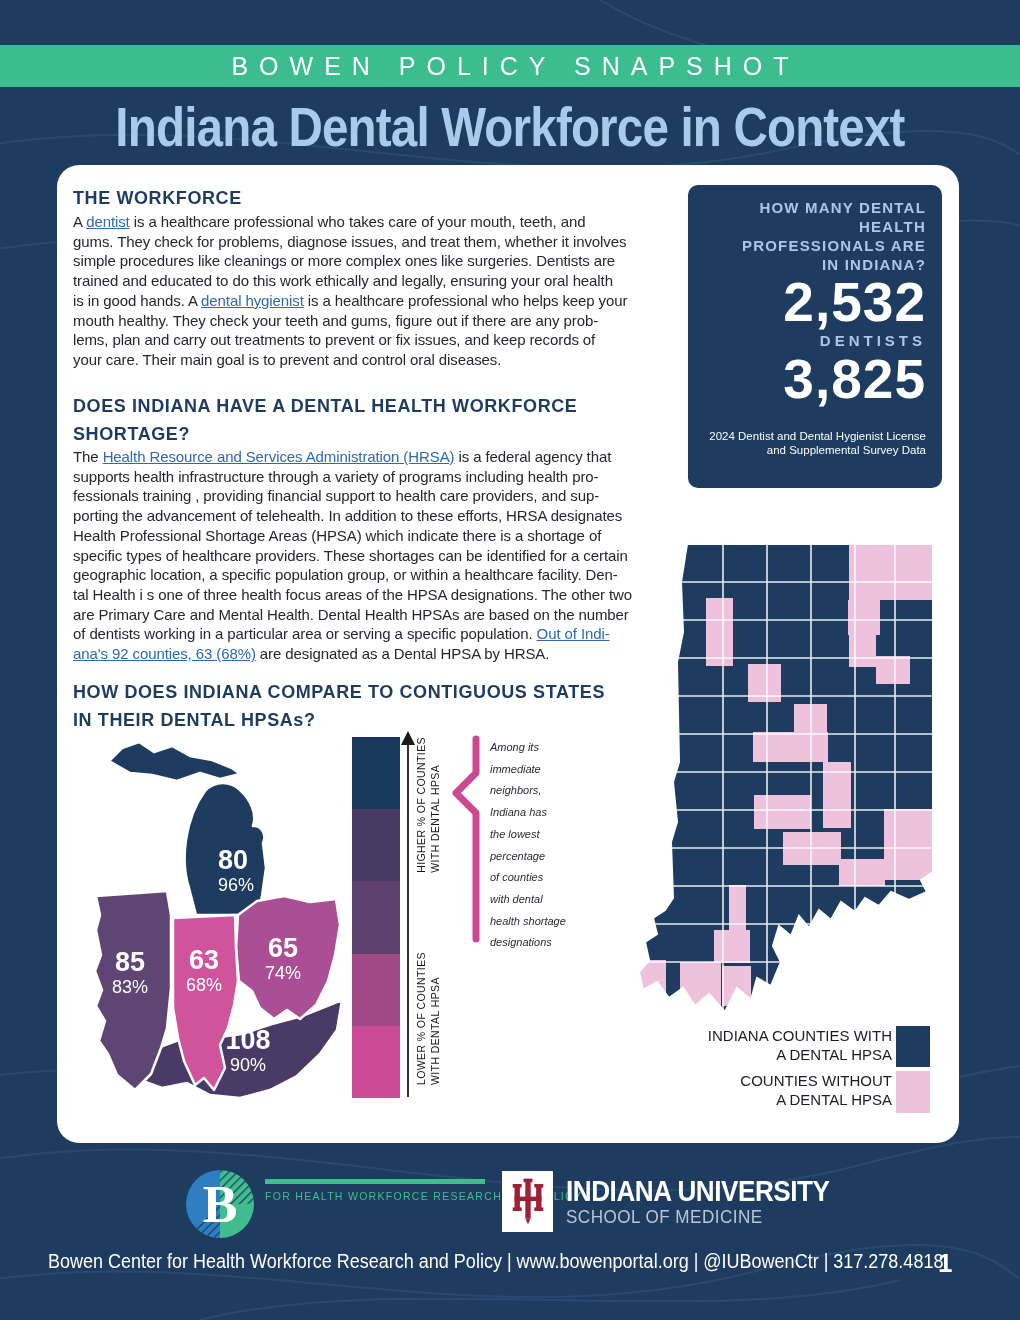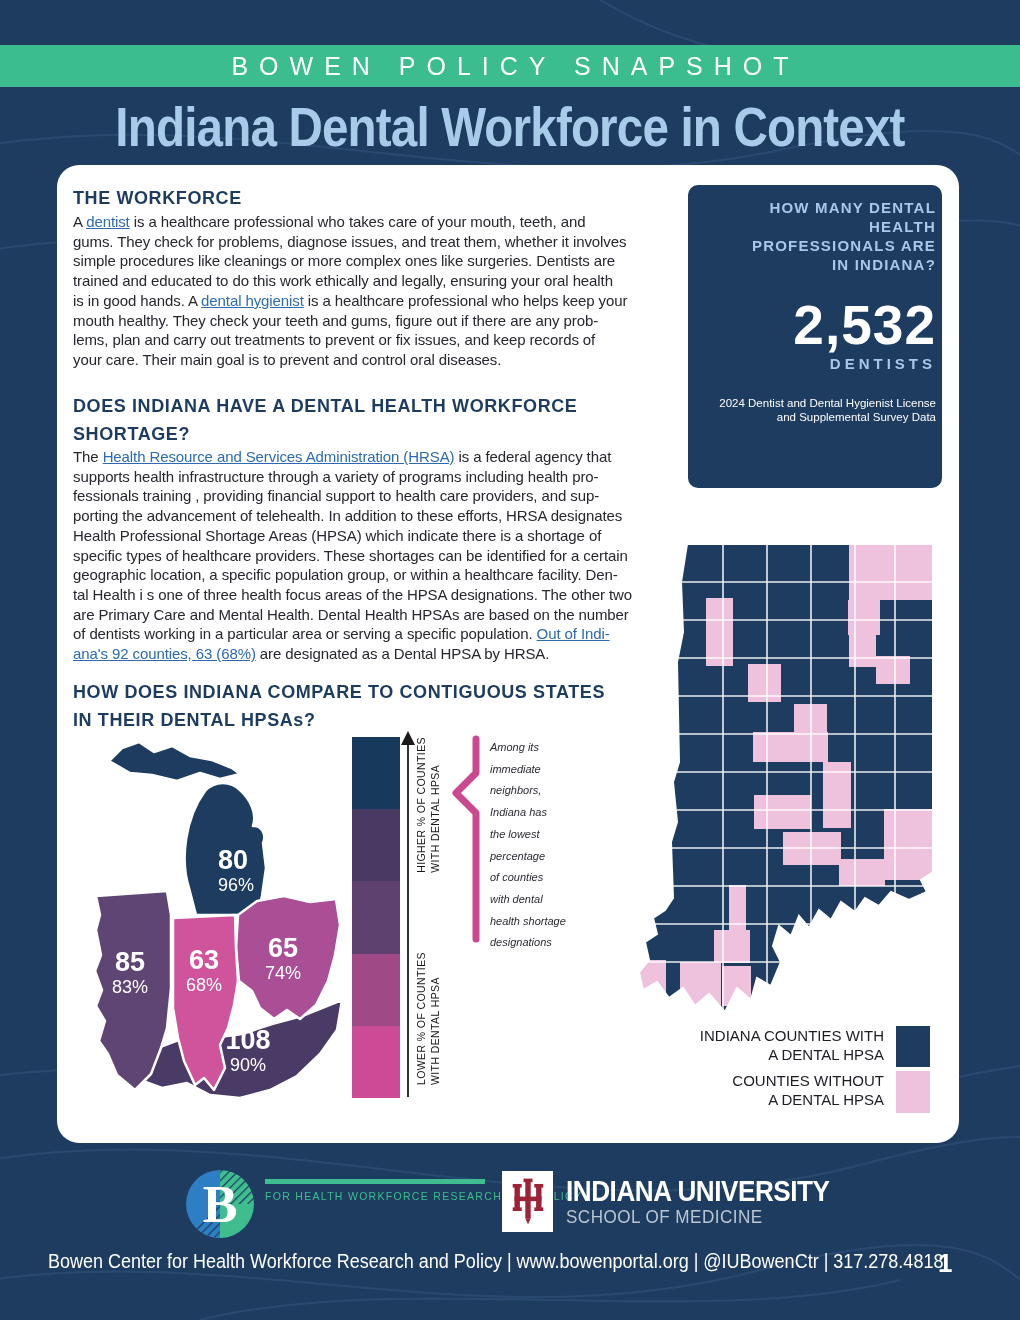--- a/index.html
+++ b/index.html
@@ -27,23 +27,23 @@
   .h-compare   { left:73px; top:678px; }
 
   .body { position:absolute; width:620px; color:#26262e; font-size:15px; line-height:19.7px;
     white-space:pre-line; letter-spacing:-0.1px;}
   .p1 { left:73px; top:212px; }
   .p2 { left:73px; top:447px; }
   .link { color:#2d6ab0; text-decoration:underline; cursor:pointer; }
 
   
   .stats-box { position:absolute; left:688px; top:185px; width:254px; height:303px;
-    background:#1d3c5f; border-radius:10px; padding:13px 6px 10px 12px; text-align:right; }
+    background:#1d3c5f; border-radius:10px; padding:13px 16px 10px 12px; text-align:right; }
   .stats-header { color:#a9c7e8; font-size:15px; font-weight:bold; letter-spacing:1.2px; line-height:19px; white-space:pre-line; }
-  .stats-num { color:#fff; font-size:55px; font-weight:bold; letter-spacing:1px; line-height:1; margin-top:24px; }
+  .stats-num { color:#fff; font-size:55px; font-weight:bold; letter-spacing:1px; line-height:1; margin-top:1px; }
   .stats-label { color:#a9c7e8; font-size:15px; font-weight:bold; letter-spacing:4px; line-height:21px; white-space:pre-line;}
   .stats-src { color:#fff; font-size:11.5px; line-height:14px; margin-top:22px; white-space:pre-line; }
 
   
   .states-svg { position:absolute; left:92px; top:738px; }
   .st-count { font-size:27px; font-weight:bold; fill:#fff; }
   .st-pct { font-size:18px; fill:#fff; }
 
   
   .scalebar { position:absolute; left:352px; top:737px; width:48px; height:361px; display:flex; flex-direction:column; }
@@ -58,21 +58,21 @@
   .bracket-svg { position:absolute; left:448px; top:733px; }
   .callout { position:absolute; left:490px; top:737px; width:150px; color:#2a2a33;
     font-size:11px; font-style:italic; line-height:21.7px; white-space:pre-line; }
 
   
   .county-svg { position:absolute; left:633px; top:542px; }
 
   
   .legend { position:absolute; left:660px; top:1026px; width:270px; }
   .legend-row { display:flex; align-items:flex-start; justify-content:flex-end; margin-bottom:4px; }
-  .legend-label { color:#1c1c24; font-size:15px; line-height:19px; text-align:right; white-space:pre-line; margin-right:12px; }
+  .legend-label { color:#1c1c24; font-size:15px; line-height:19px; text-align:right; white-space:pre-line; margin-right:4px; }
   .swatch { width:34px; }
   .sw-navy { background:#1d3c5f; height:41px; }
   .sw-pink { background:#eec1dc; height:42px; }
 
   
   .bowen-logo { position:absolute; left:183px; top:1166px; }
   .bowen-text { position:absolute; left:265px; top:1176px; }
   .bowen-name { color:#fff; font-size:27px; font-weight:bold; letter-spacing:2px; white-space:nowrap; }
   .bowen-bar { width:220px; height:5px; background:#3fbd8e; margin-top:3px; }
   .bowen-tagline { color:#3fbd8e; font-size:10.5px; letter-spacing:1.3px; margin-top:6px; white-space:nowrap; }
@@ -135,20 +135,21 @@
 
 <div class="h1 h-compare">HOW DOES INDIANA COMPARE TO CONTIGUOUS STATES
 IN THEIR DENTAL HPSAs?</div>
 
 <div class="stats-box">
   <div class="stats-header">HOW MANY DENTAL HEALTH
 PROFESSIONALS ARE
 IN INDIANA?</div>
   <div class="stats-num">2,532</div>
   <div class="stats-label">DENTISTS</div>
+  <div class="stats-num">3,825</div>
   <div class="stats-src">2024 Dentist and Dental Hygienist License
 and Supplemental Survey Data</div>
 </div>
 
 <svg class="states-svg" width="260" height="365" viewBox="0 0 260 365">
   <g stroke="#fff" stroke-width="2.5" stroke-linejoin="round">
     <path fill="#4a3a66" d="M30,330 L60,312 L92,300 L120,300 L150,296 L180,286 L210,278 L250,262 L245,292 L228,316 L205,338 L178,352 L148,360 L118,357 L95,345 L70,350 L48,342 Z"></path>
     <path fill="#1d3c5f" d="M17,23 L30,10 L47,4 L62,14 L80,8 L98,18 L120,22 L140,30 L148,36 L128,41 L108,35 L85,43 L60,37 L38,35 Z"></path>
     <path fill="#1d3c5f" d="M113,53 C123,42 139,43 148,52 C159,62 165,76 161,88 C169,87 175,96 171,105 L174,130 L170,158 L165,177 L104,177 L97,150 C88,122 93,80 113,53 Z"></path>
     <path fill="#5e4573" d="M4,158 L75,153 L79,177 L79,250 L75,290 L69,310 L59,336 L43,352 L25,337 L16,316 L7,303 L13,283 L4,268 L10,252 L3,233 L9,217 L4,192 L8,177 Z"></path>

